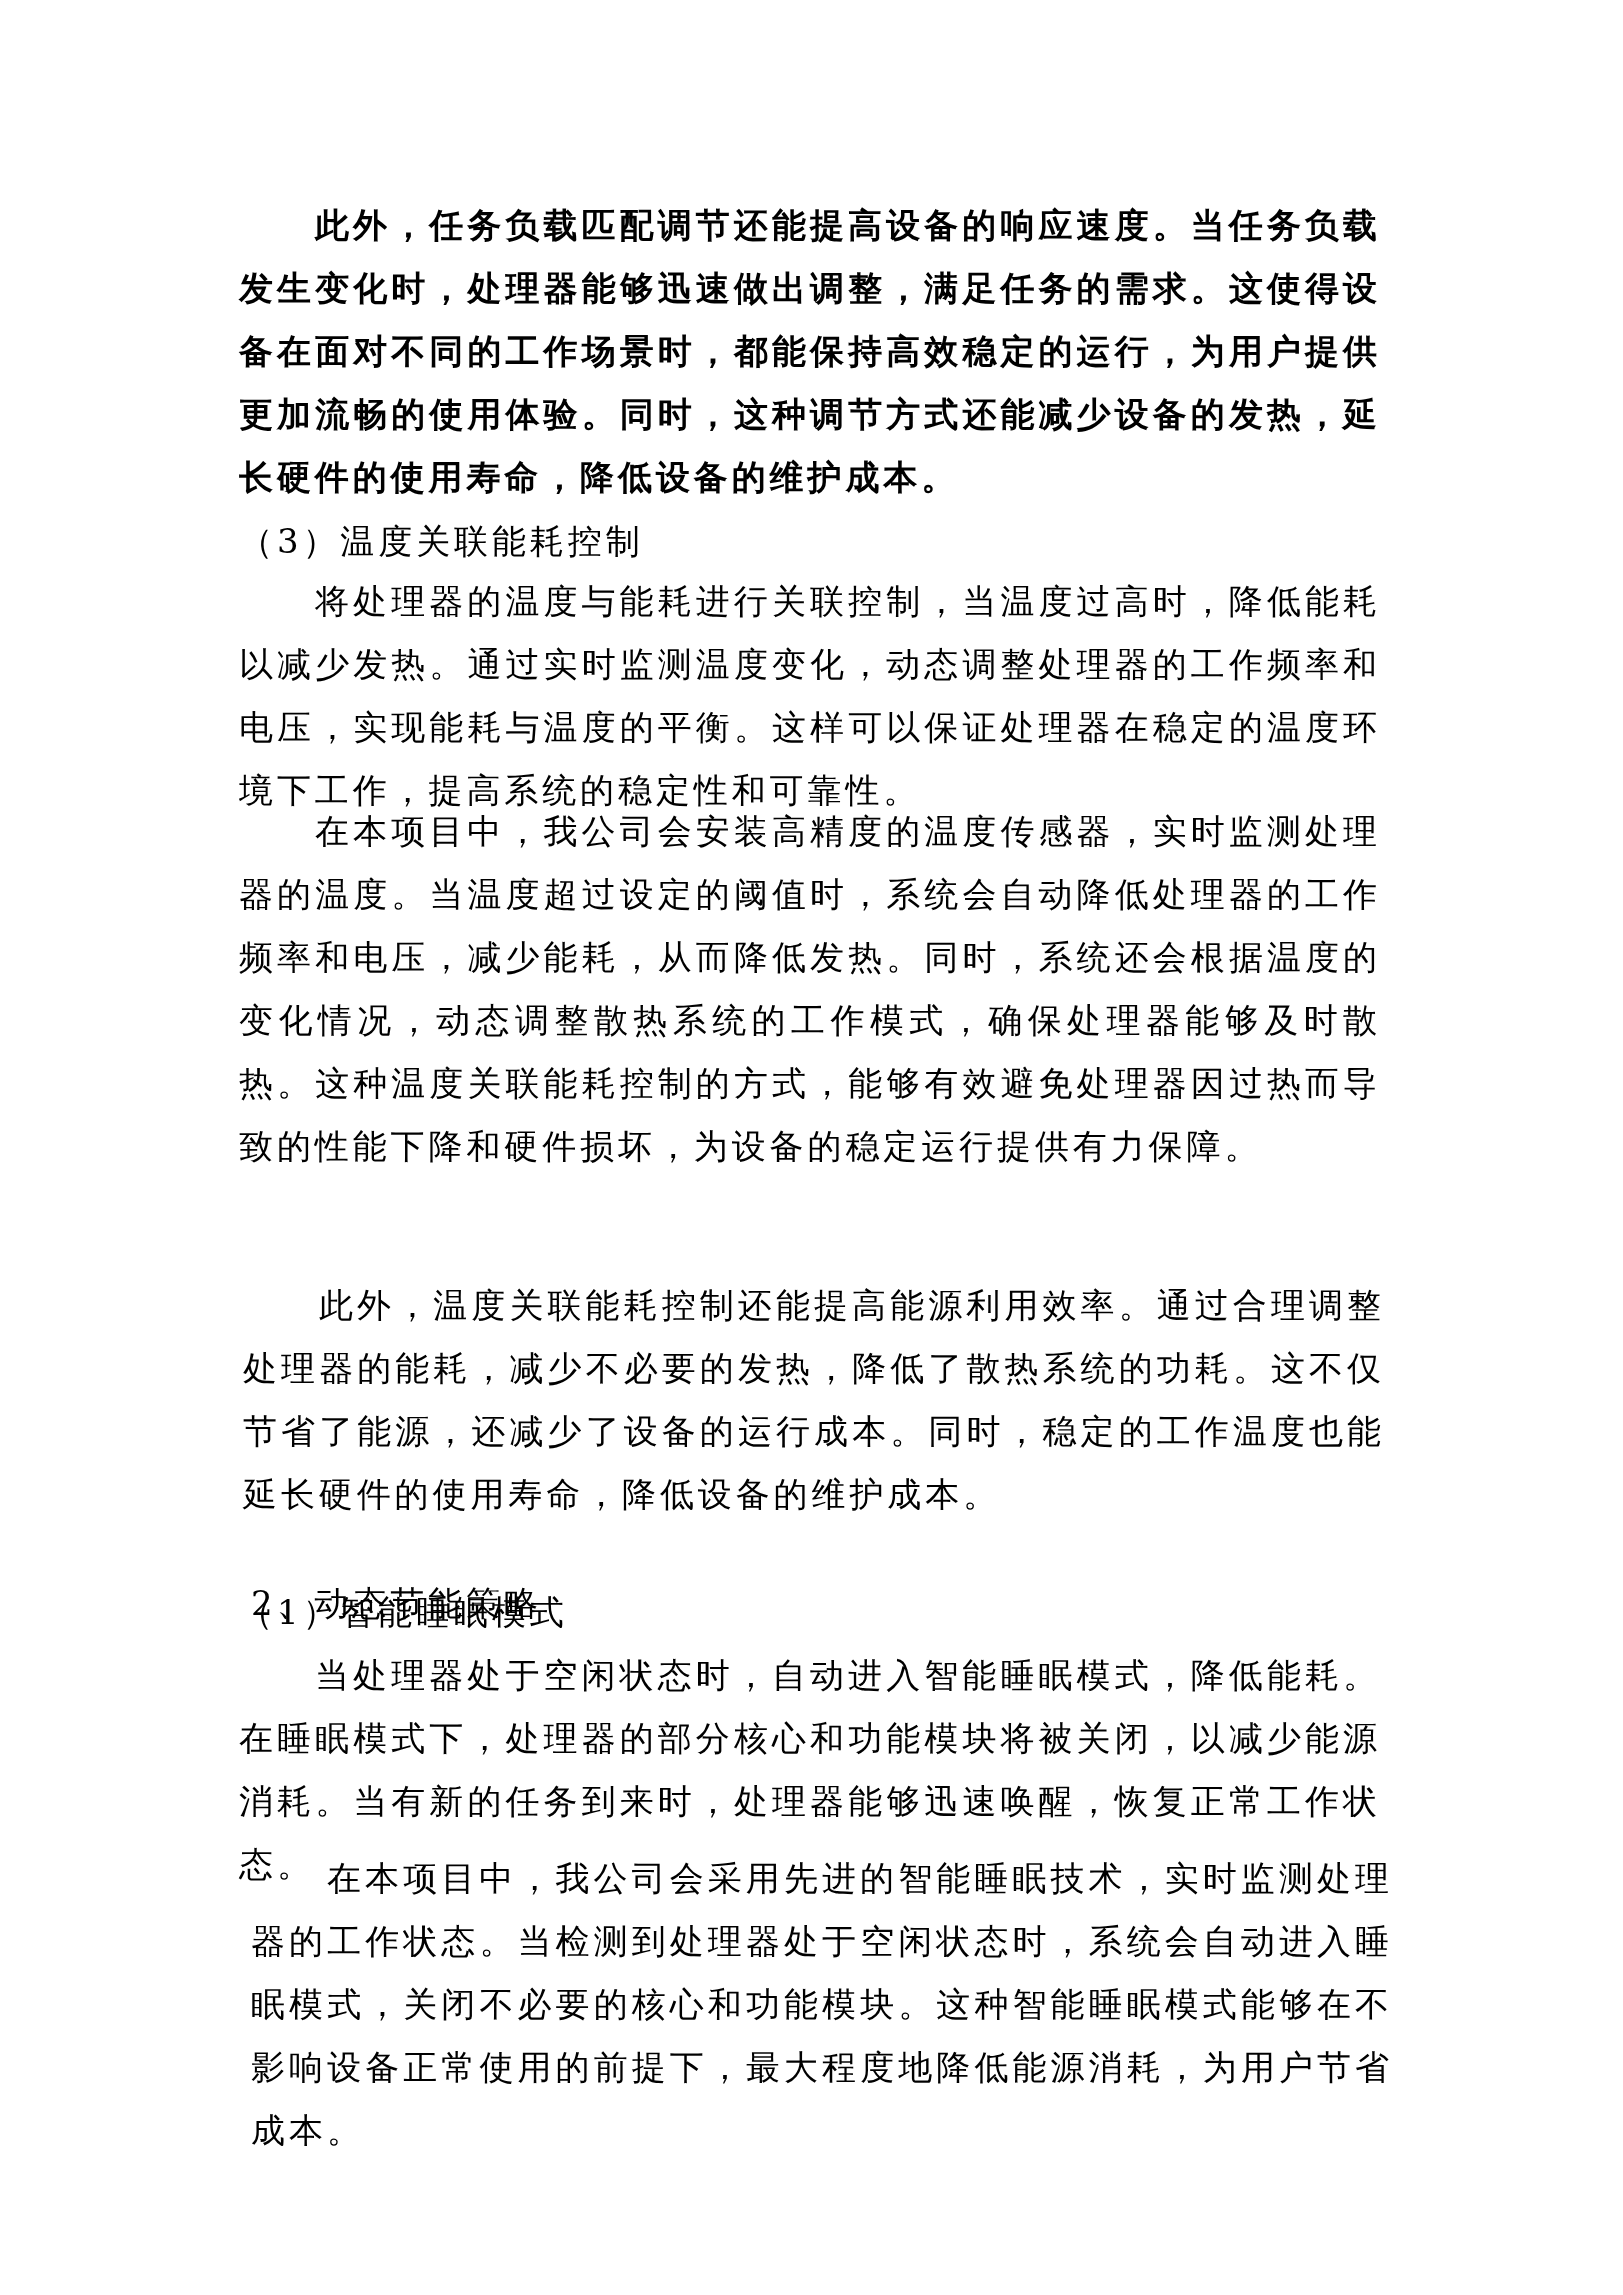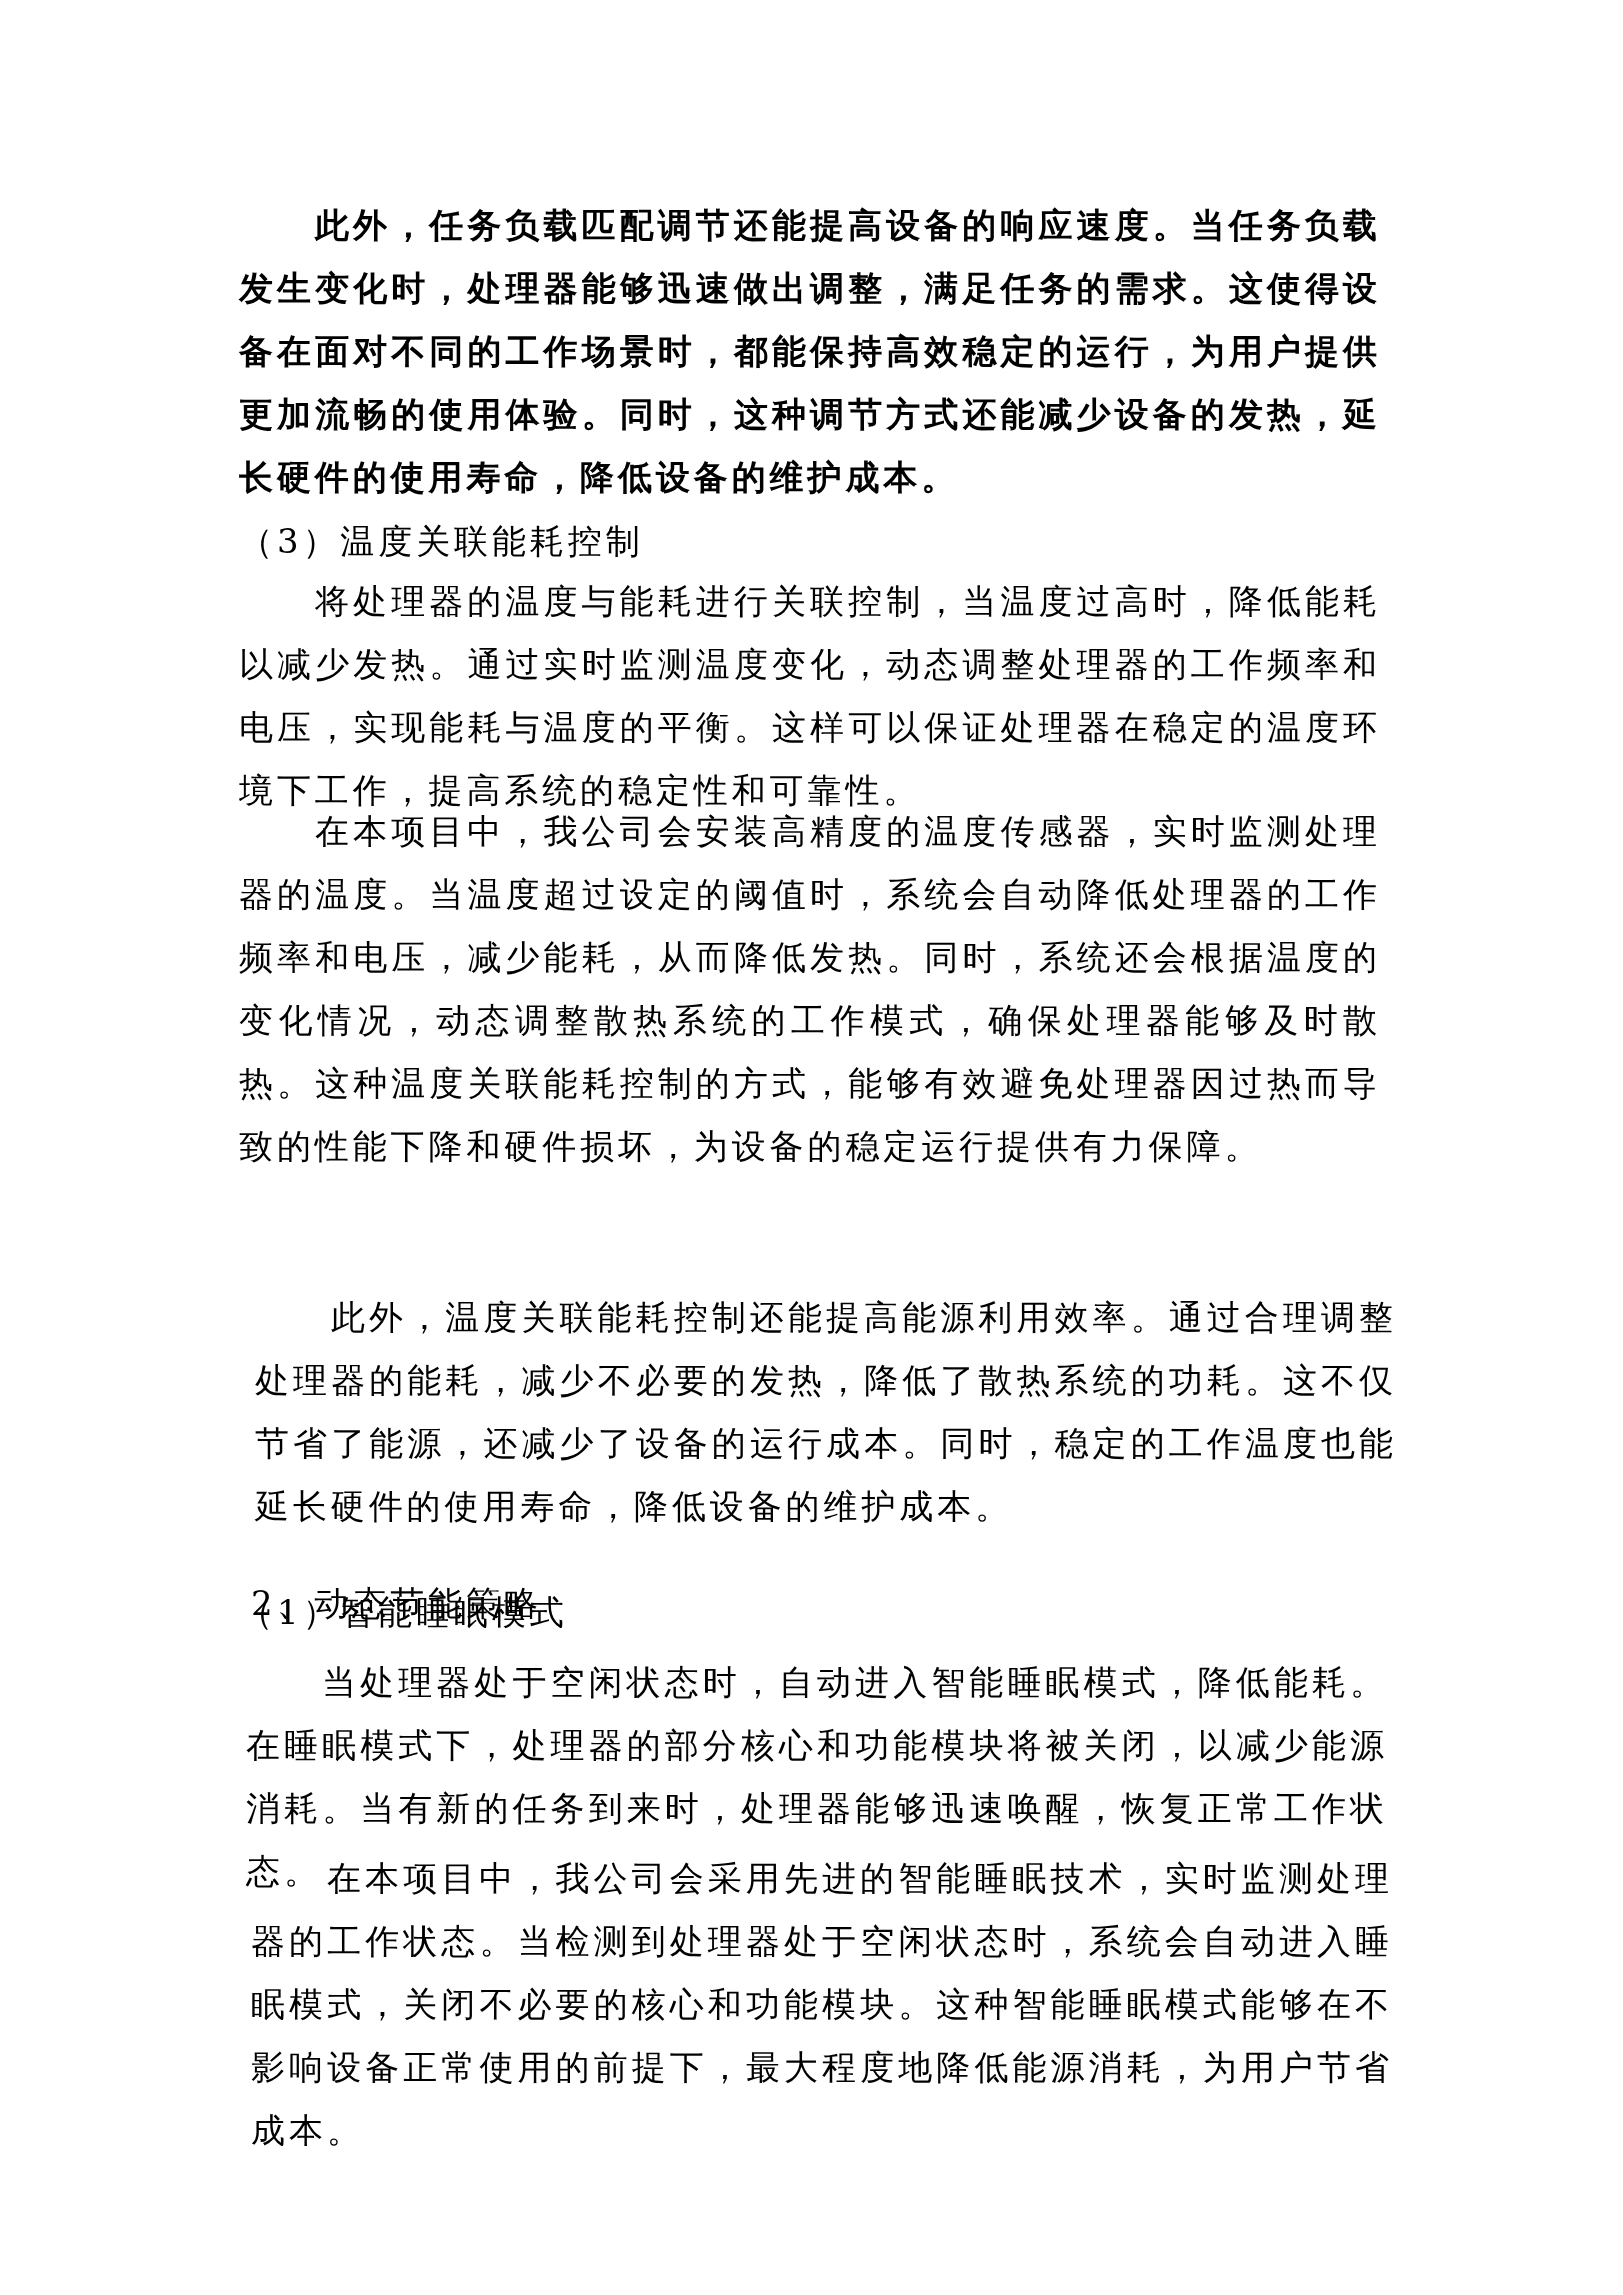--- a/index.html
+++ b/index.html
@@ -49,24 +49,24 @@
 <div class="page">
 
   <p class="block para" style="top:194px;margin:0;font-weight:bold;">此外，任务负载匹配调节还能提高设备的响应速度。当任务负载发生变化时，处理器能够迅速做出调整，满足任务的需求。这使得设备在面对不同的工作场景时，都能保持高效稳定的运行，为用户提供更加流畅的使用体验。同时，这种调节方式还能减少设备的发热，延长硬件的使用寿命，降低设备的维护成本。</p>
 
   <p class="block heading sub" style="top:510px;margin:0;">（3）温度关联能耗控制</p>
 
   <p class="block para" style="top:573px;margin:0;font-family:Liberation Mono, monospace;">将处理器的温度与能耗进行关联控制，当温度过高时，降低能耗以减少发热。通过实时监测温度变化，动态调整处理器的工作频率和电压，实现能耗与温度的平衡。这样可以保证处理器在稳定的温度环境下工作，提高系统的稳定性和可靠性。</p>
 
   <p class="block para" style="top:800px;margin:0;">在本项目中，我公司会安装高精度的温度传感器，实时监测处理器的温度。当温度超过设定的阈值时，系统会自动降低处理器的工作频率和电压，减少能耗，从而降低发热。同时，系统还会根据温度的变化情况，动态调整散热系统的工作模式，确保处理器能够及时散热。这种温度关联能耗控制的方式，能够有效避免处理器因过热而导致的性能下降和硬件损坏，为设备的稳定运行提供有力保障。</p>
 
-  <p class="block para" style="top:1270px;margin:16px;">此外，温度关联能耗控制还能提高能源利用效率。通过合理调整处理器的能耗，减少不必要的发热，降低了散热系统的功耗。这不仅节省了能源，还减少了设备的运行成本。同时，稳定的工作温度也能延长硬件的使用寿命，降低设备的维护成本。</p>
+  <p class="block para" style="top:1270px;margin:4px;">此外，温度关联能耗控制还能提高能源利用效率。通过合理调整处理器的能耗，减少不必要的发热，降低了散热系统的功耗。这不仅节省了能源，还减少了设备的运行成本。同时，稳定的工作温度也能延长硬件的使用寿命，降低设备的维护成本。</p>
 
   <p class="block heading" style="top:1560px;margin:12px;">2、动态节能策略</p>
 
   <p class="block heading sub" style="top:1581px;margin:0;">（1）智能睡眠模式</p>
 
-  <p class="block para" style="top:1644px;margin:7px;">当处理器处于空闲状态时，自动进入智能睡眠模式，降低能耗。在睡眠模式下，处理器的部分核心和功能模块将被关闭，以减少能源消耗。当有新的任务到来时，处理器能够迅速唤醒，恢复正常工作状态。</p>
+  <p class="block para" style="top:1644px;margin:0;">当处理器处于空闲状态时，自动进入智能睡眠模式，降低能耗。在睡眠模式下，处理器的部分核心和功能模块将被关闭，以减少能源消耗。当有新的任务到来时，处理器能够迅速唤醒，恢复正常工作状态。</p>
 
   <p class="block para" style="top:1835px;margin:12px;">在本项目中，我公司会采用先进的智能睡眠技术，实时监测处理器的工作状态。当检测到处理器处于空闲状态时，系统会自动进入睡眠模式，关闭不必要的核心和功能模块。这种智能睡眠模式能够在不影响设备正常使用的前提下，最大程度地降低能源消耗，为用户节省成本。</p>
 
 </div>
 
 
 </body></html>

